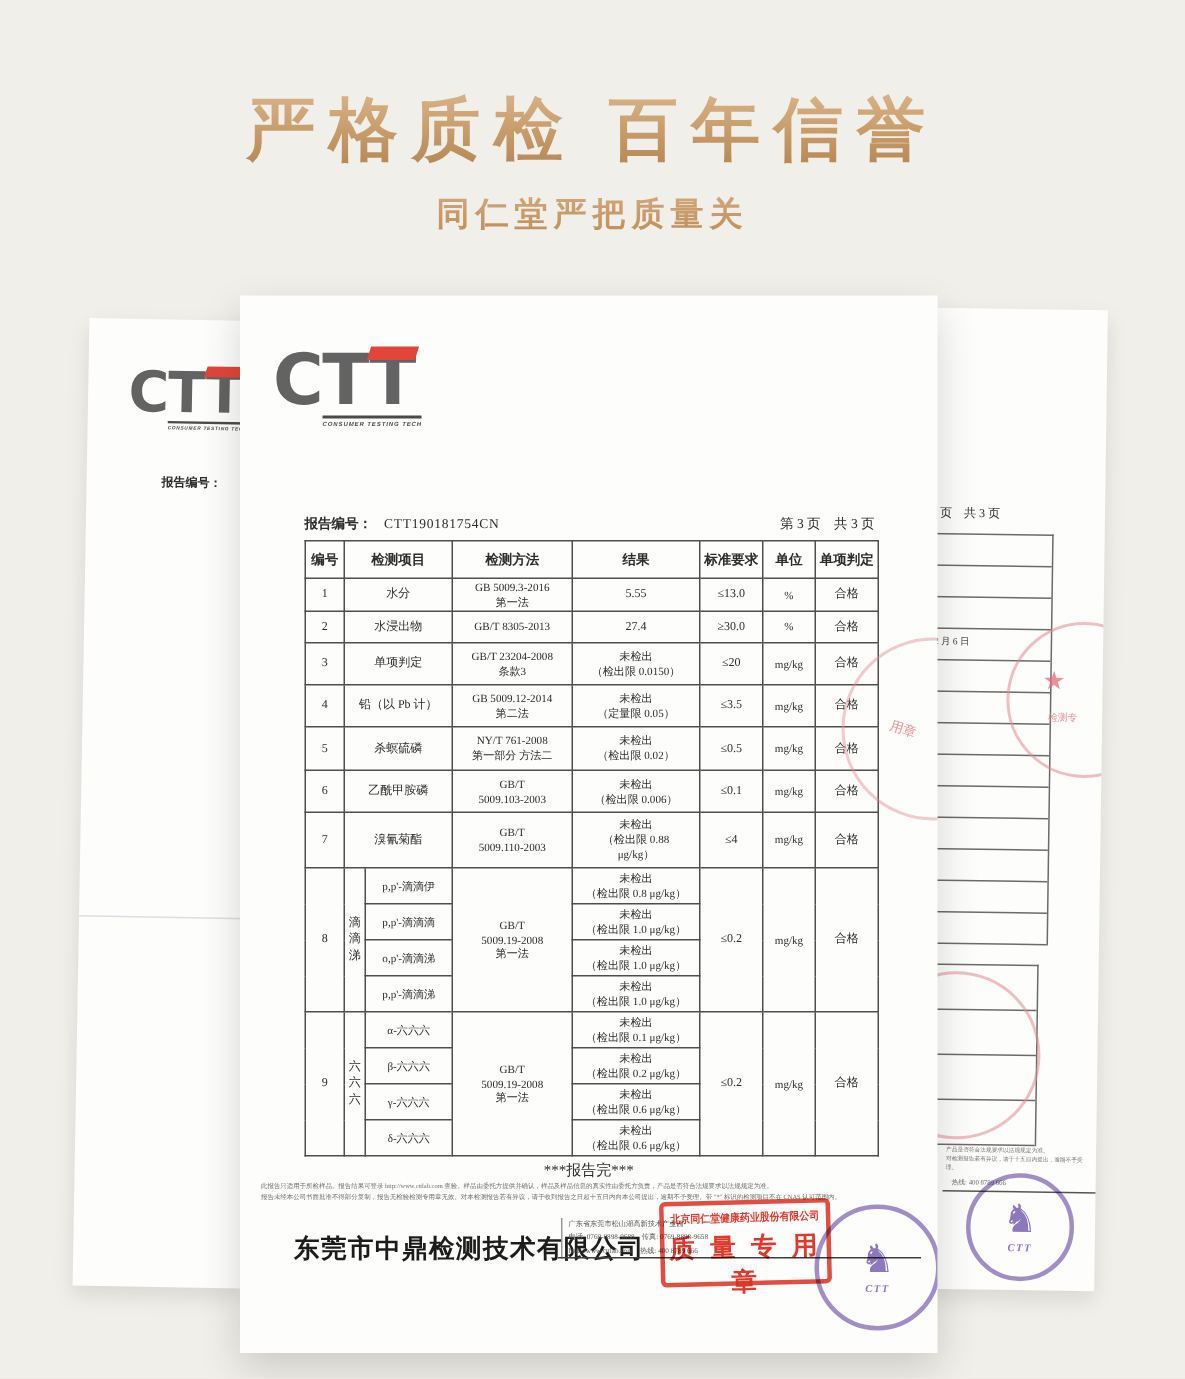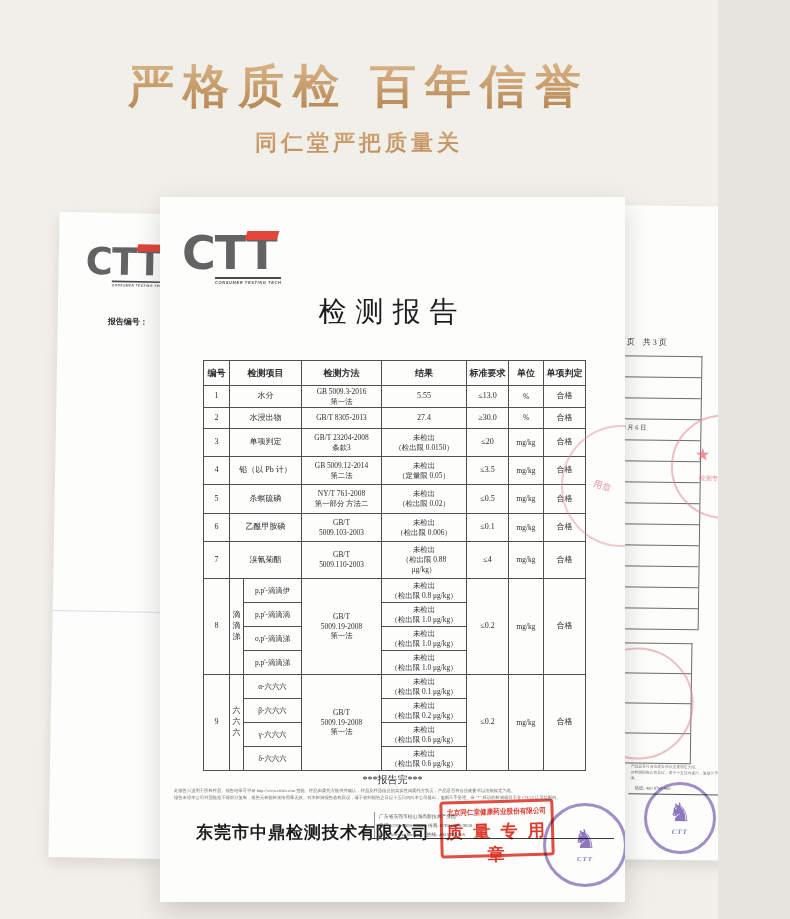--- a/index.html
+++ b/index.html
@@ -1,18 +1,18 @@
 <!DOCTYPE html>
 <html><head>
 <meta charset="utf-8">
 <style>
   * { margin:0; padding:0; box-sizing:border-box; }
   body { background:#e7e5e0; }
   .stage{
-    position:relative; width:718px; height:919px; overflow:hidden;
+    position:relative; width:790px; height:919px; overflow:hidden;
     background:#f1efe9;
     font-family:"Liberation Serif","DejaVu Sans",serif;
     color:#333;
   }
   
   .hero-title{
     position:absolute; top:56px; left:0; right:0; text-align:center;
     font-family:"Liberation Sans","DejaVu Sans",sans-serif;
     font-size:46px; font-weight:700; letter-spacing:9px;
     background:linear-gradient(180deg,#dcb78d 0%,#c59a68 55%,#b0814e 100%);
@@ -192,22 +192,25 @@
   </div>
 
   <div class="paper paper-center">
 
     <div class="ctt-logo" style="left:22px; top:33px;">
       <div class="ctt-letters">CTT</div>
       <div class="ctt-red"></div>
       <div class="ctt-tag">CONSUMER TESTING TECH</div>
     </div>
 
-    <div class="doc-title">检测报告</div>
-
+
+    <div class="report-line">
+      <span class="report-no-label">报告编号：</span><span class="report-no">CTT190181754CN</span>
+      <span class="page-info">第 3 页　共 3 页</span>
+    </div>
 
     <table class="report">
       <colgroup>
         <col style="width:26px">
           <col style="width:14px">
           <col style="width:58px">
           <col style="width:80px">
         <col style="width:85px">
           <col style="width:42px">
           <col style="width:35px">

